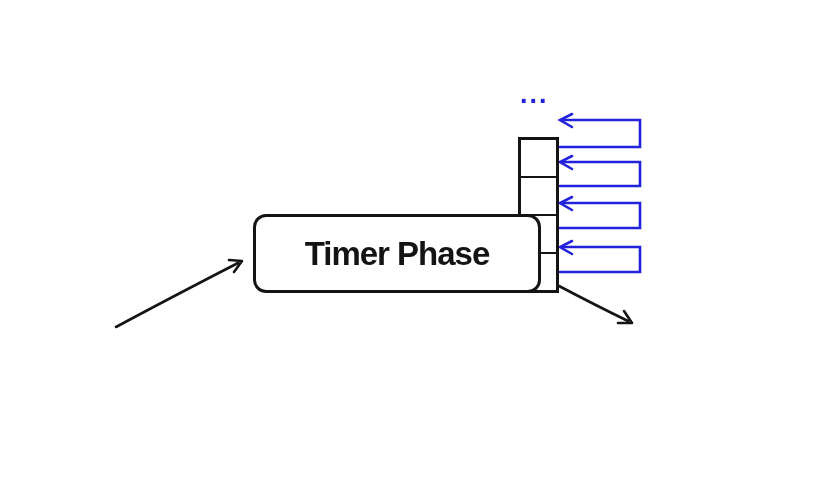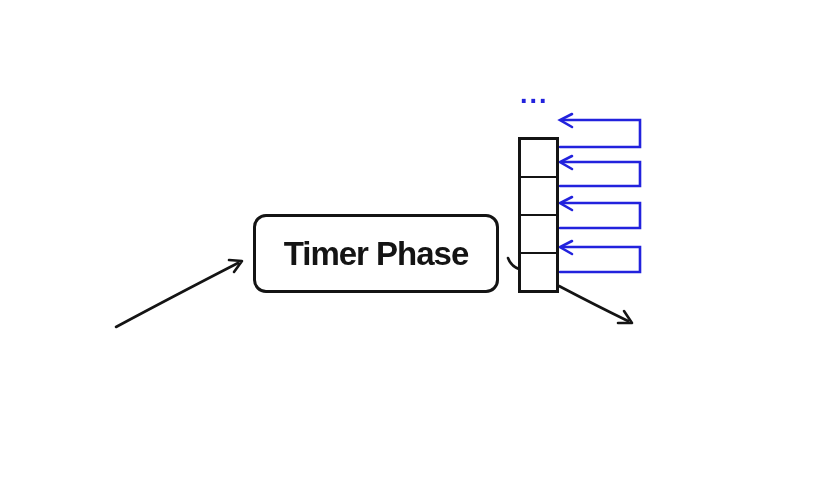--- a/index.html
+++ b/index.html
@@ -34,21 +34,21 @@
     stroke: var(--accent, #2222dd);
     stroke-width: 2.6;
     stroke-linecap: round;
     stroke-linejoin: miter;
   }
   
   .phase-node {
     position: absolute;
     left: 253px;
     top: 214px;
-    width: 246px;
+    width: 288px;
     height: 79px;
     box-sizing: border-box;
     background: #ffffff;
     border: 3px solid var(--ink, #141414);
     border-radius: 13px;
     display: flex;
     align-items: center;
     justify-content: center;
   }
   .phase-node .label {

